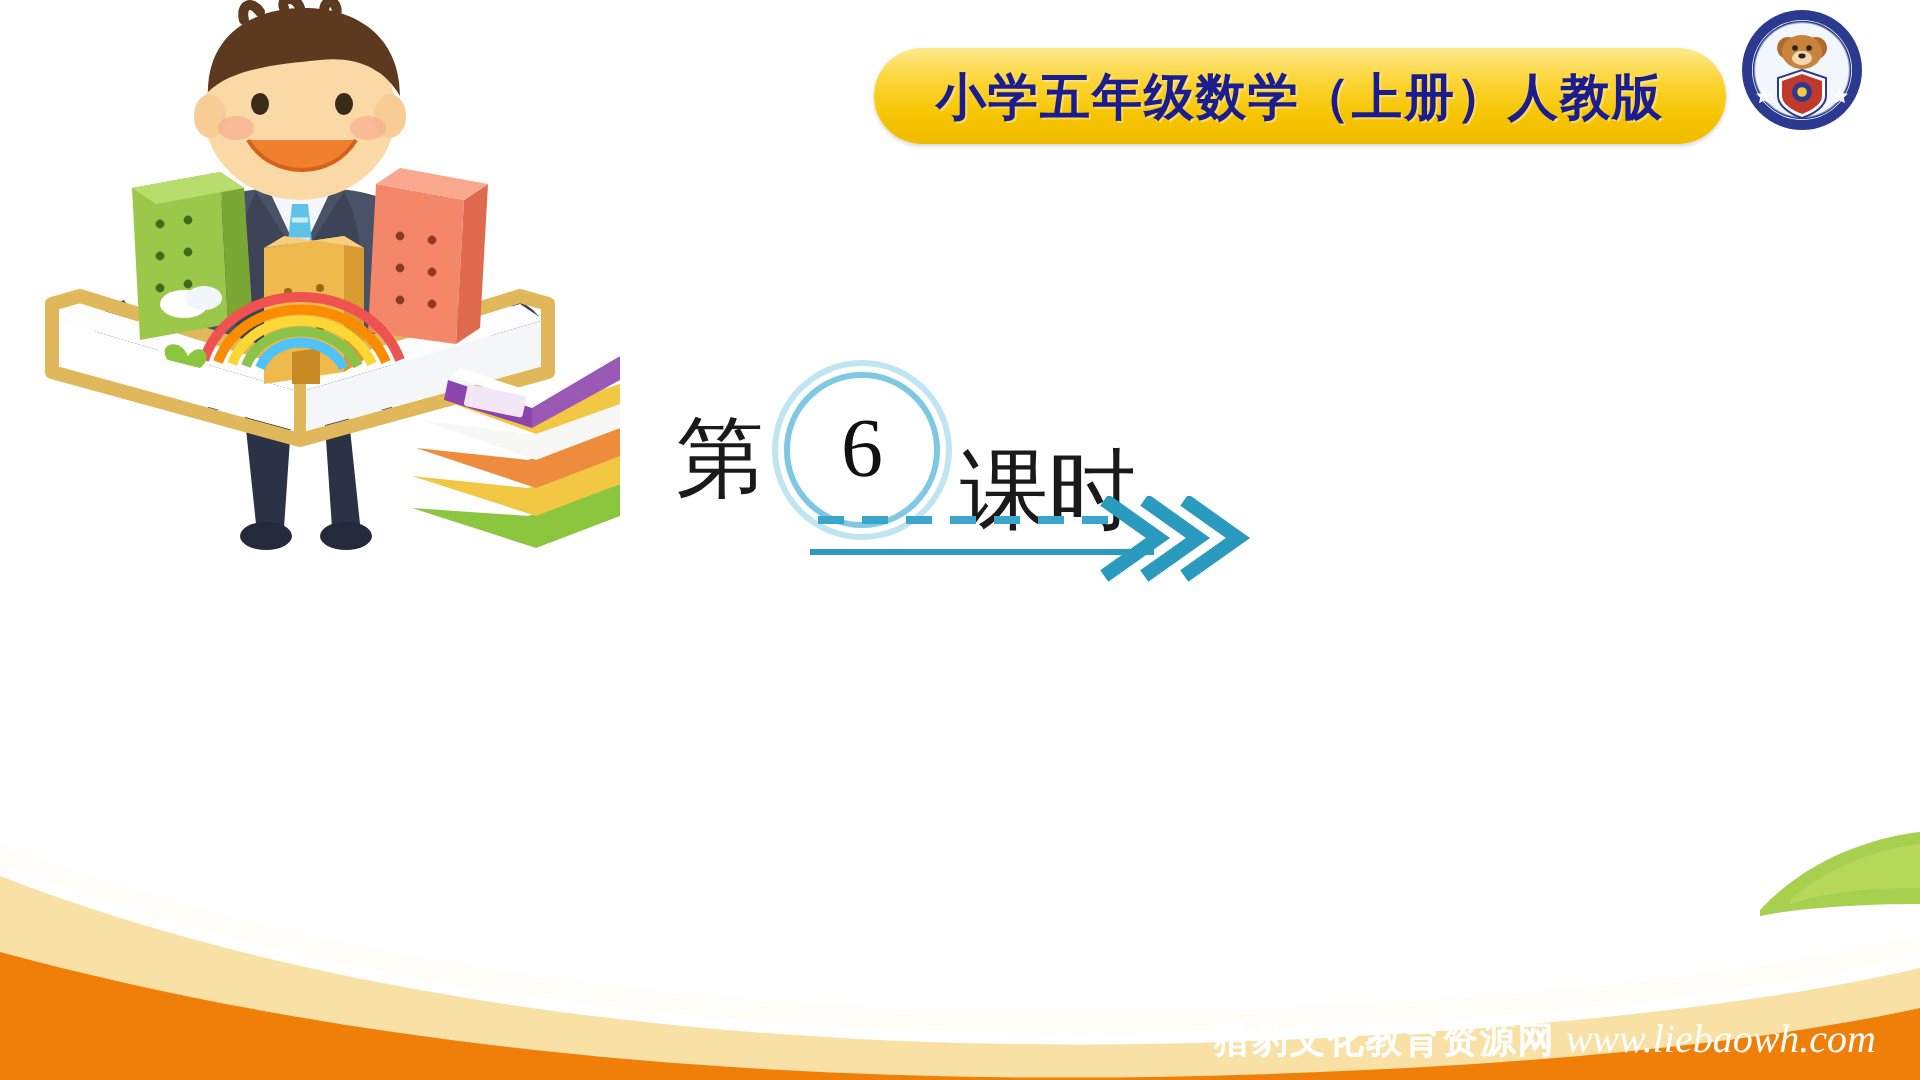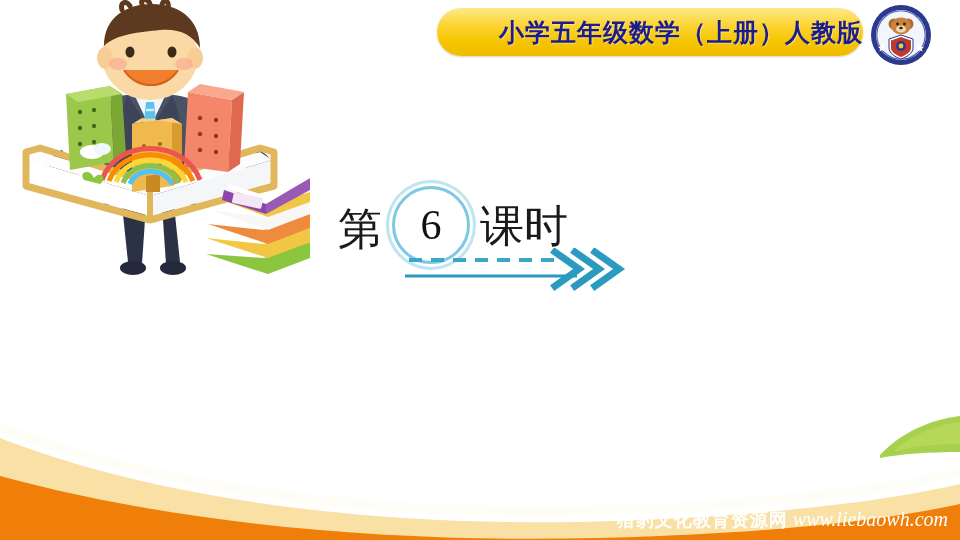--- a/index.html
+++ b/index.html
@@ -16,29 +16,29 @@
     width: 960px;
     height: 540px;
     overflow: hidden;
     background: #ffffff;
   }
 
   
   .header-banner {
     position: absolute;
     left: 437px;
-    top: 8px;
+    top: 24px;
     width: 426px;
     height: 48px;
     border-radius: 24px;
     background: linear-gradient(180deg, #fde98c 0%, #fcd537 34%, #f6c500 70%, #f0bc00 100%);
     box-shadow: 0 1px 2px rgba(0,0,0,0.18);
     display: flex;
     align-items: center;
-    justify-content: flex-end;
+    justify-content: center;
   }
   .header-banner-text {
     font-family: "Liberation Serif", serif;
     font-weight: bold;
     font-size: 25px;
     letter-spacing: 1px;
     color: #1b1c8e;
     white-space: nowrap;
     text-shadow: 1px 1px 0 rgba(255,255,255,0.35);
   }
@@ -93,21 +93,21 @@
   }
   .lesson-number {
     font-family: "Liberation Serif", serif;
     font-size: 42px;
     color: #111111;
     line-height: 1;
   }
   .lesson-suffix {
     position: absolute;
     left: 142px;
-    top: 11px;
+    top: 30px;
     font-family: "Liberation Serif", serif;
     font-size: 44px;
     color: #1a1a1a;
     white-space: nowrap;
   }
 
   .arrow-group {
     position: absolute;
     left: 405px;
     top: 248px;
@@ -136,21 +136,21 @@
     height: 160px;
   }
 
   
   .footer-text {
     position: absolute;
     left: 0;
     bottom: 8px;
     width: 960px;
     text-align: right;
-    padding-right: 12px;
+    padding-right: 22px;
     box-sizing: border-box;
     font-size: 18px;
     color: #ffffff;
     white-space: nowrap;
   }
   .footer-cn {
     font-family: "Liberation Sans", sans-serif;
     font-weight: bold;
     letter-spacing: 1px;
   }

